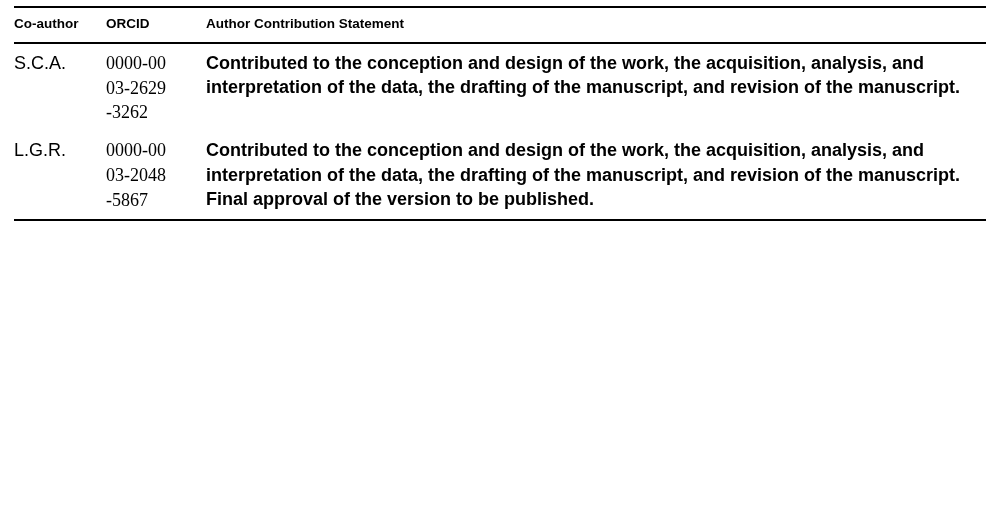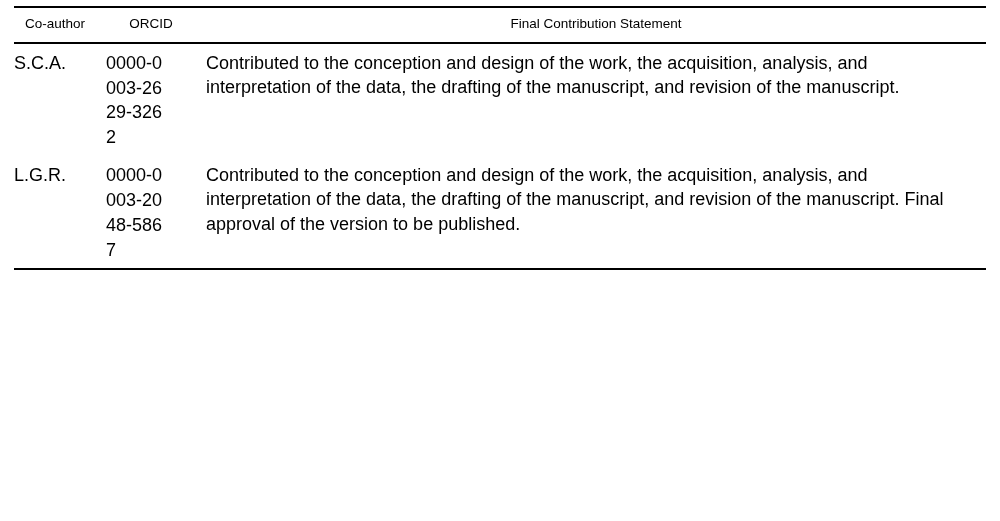--- a/index.html
+++ b/index.html
@@ -24,22 +24,22 @@
   table.contrib-table {
     width: 972px;
     border-collapse: collapse;
     table-layout: fixed;
     margin-top: 6px;
   }
   table.contrib-table col.col-coauthor { width: 92px; }
   table.contrib-table col.col-orcid { width: 100px; }
   table.contrib-table col.col-statement { width: 780px; }
   thead th {
-    text-align: center;
-    font-weight: normal;
+    text-align: left;
+    font-weight: bold;
     font-size: 13.5px;
     line-height: 1.32;
     vertical-align: top;
     padding: 7px 0 9px 0;
     border-top: 2px solid #000000;
     border-bottom: 2px solid #000000;
   }
   thead th.th-coauthor { padding-right: 10px; }
   thead th.th-orcid { padding-right: 10px; }
   thead th.th-statement { padding-left: 0; }
@@ -55,24 +55,26 @@
     white-space: nowrap;
   }
   tbody td.cell-orcid {
     padding-right: 10px;
   }
   tbody td.cell-orcid .orcid-text {
     display: block;
     width: 62px;
     word-break: break-all;
     line-height: 1.38;
+    font-family: Liberation Serif, serif;
   }
   tbody td.cell-statement {
     padding-right: 16px;
     text-align: left;
+    font-weight: bold;
   }
   tbody tr.last-row td {
   }
   .bottom-rule {
     width: 972px;
     height: 0;
     border-top: 2px solid #000000;
     margin: 0;
   }
 </style>
@@ -84,21 +86,21 @@
   <table class="contrib-table">
     <colgroup>
       <col class="col-coauthor">
       <col class="col-orcid">
       <col class="col-statement">
     </colgroup>
     <thead>
       <tr>
         <th class="th-coauthor">Co-author</th>
         <th class="th-orcid">ORCID</th>
-        <th class="th-statement">Final Contribution Statement</th>
+        <th class="th-statement">Author Contribution Statement</th>
       </tr>
     </thead>
     <tbody>
       <tr>
         <td class="cell-coauthor">S.C.A.</td>
         <td class="cell-orcid">
             <span class="orcid-text">0000-0003-2629-3262</span>
           </td>
         <td class="cell-statement">Contributed to the conception and design of the work, the acquisition, analysis, and interpretation of the data, the drafting of the manuscript, and revision of the manuscript.</td>
       </tr>

